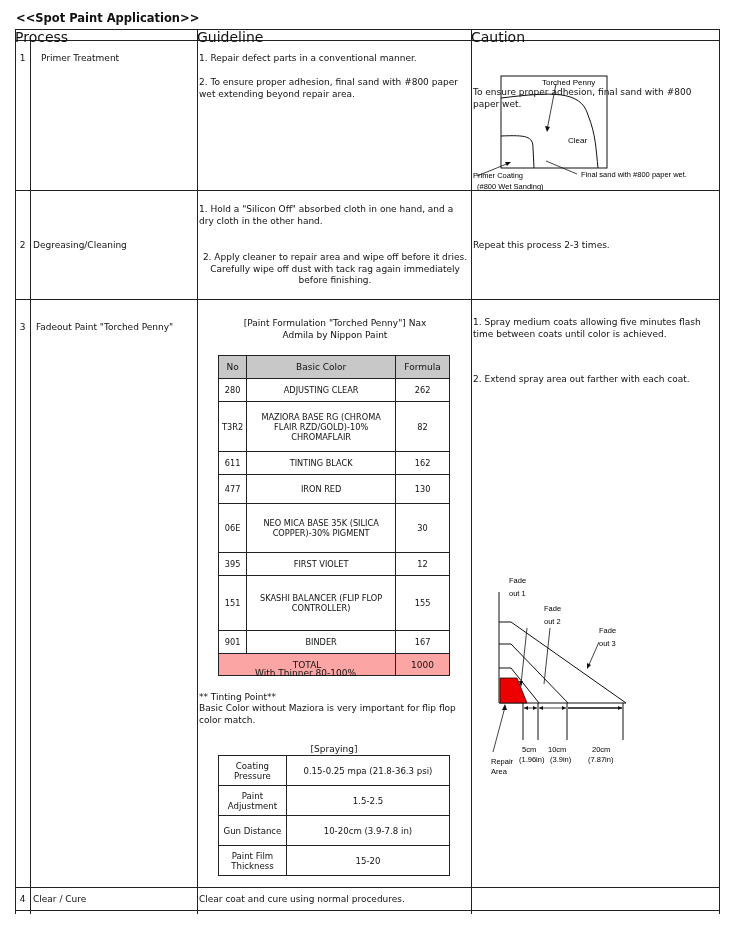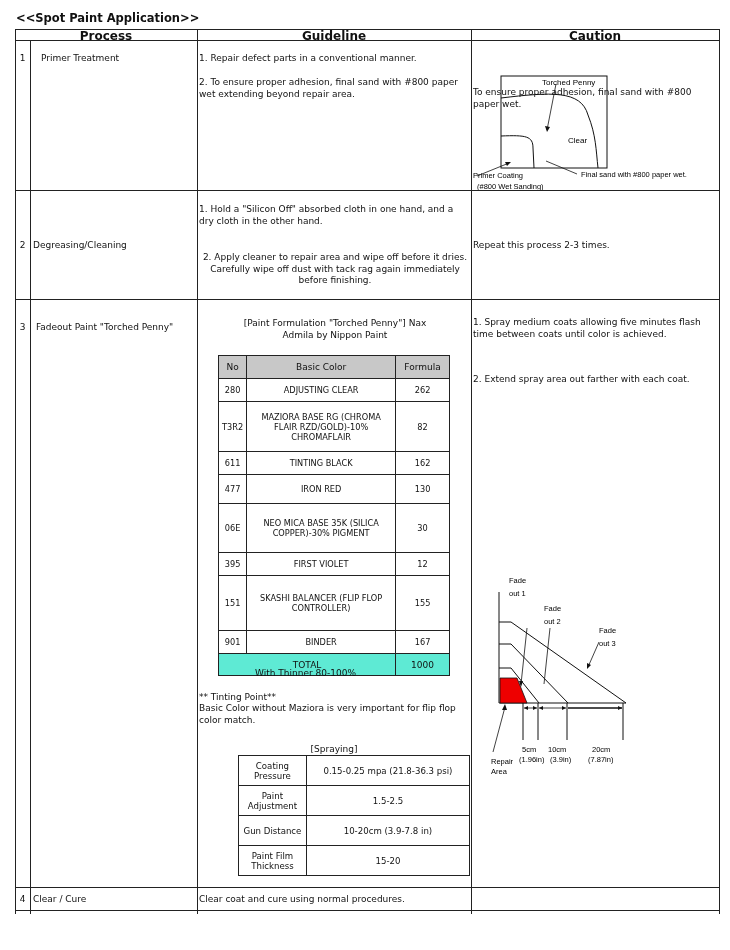--- a/index.html
+++ b/index.html
@@ -2,26 +2,26 @@
 <html><head>
 <meta charset="utf-8">
 <style>
   html, body { margin:0; padding:0; background:#ffffff; }
   body { width:730px; height:950px; position:relative; overflow:hidden;
          font-family:"DejaVu Sans", sans-serif; color:#111; }
   .abs { position:absolute; }
   .title { left:16px; top:11px; font-size:11.5px; font-weight:bold; }
   .line { position:absolute; background:#222; }
   .txt { position:absolute; font-size:9px; line-height:11.5px; }
-  .hdr { position:absolute; font-size:12px; font-weight:bold; text-align:center; }
+  .hdr { position:absolute; font-size:14px; font-weight:normal; text-align:left; }
   .center { text-align:center; }
   table.ft { position:absolute; border-collapse:collapse; font-size:8.2px; }
   table.ft td { border:1px solid #222; text-align:center; padding:0 3px; }
   table.ft tr.head td { background:#c8c8c8; font-size:9px; }
-  table.ft tr.total td { background:#5eead4; font-size:9px; }
+  table.ft tr.total td { background:#fca5a5; font-size:9px; }
   table.sp { position:absolute; border-collapse:collapse; font-size:8.6px; }
   table.sp td { border:1px solid #222; text-align:center; padding:0 3px; }
   svg text { font-family:"Liberation Sans", sans-serif; }
 </style>
 </head>
 <body>
 
 <div class="abs title">&lt;&lt;Spot Paint Application&gt;&gt;</div>
 
 <div>
@@ -141,21 +141,21 @@
   </tbody>
     </table>
 
   <div class="txt center" style="left:218px; top:668px; width:175px;">With Thinner 80-100%</div>
 
   <div class="txt" style="left:199px; top:692px;">** Tinting Point**</div>
   <div class="txt" style="left:199px; top:703px; width:270px;">Basic Color without Maziora is very important for flip flop color match.</div>
 
   <div class="txt center" style="left:218px; top:744px; width:232px;">[Spraying]</div>
 
-  <table class="sp" style="left:218px; top:755px; width:232px;margin-left:20px;">
+  <table class="sp" style="left:218px; top:755px; width:232px;">
     <colgroup>
         <col style="width:68px">
         <col style="width:164px">
       </colgroup>
     <tbody>
         <tr style="height:30px;">
       <td>Coating Pressure</td>
       <td>0.15-0.25 mpa (21.8-36.3 psi)</td>
     </tr>
     <tr style="height:30px;">

